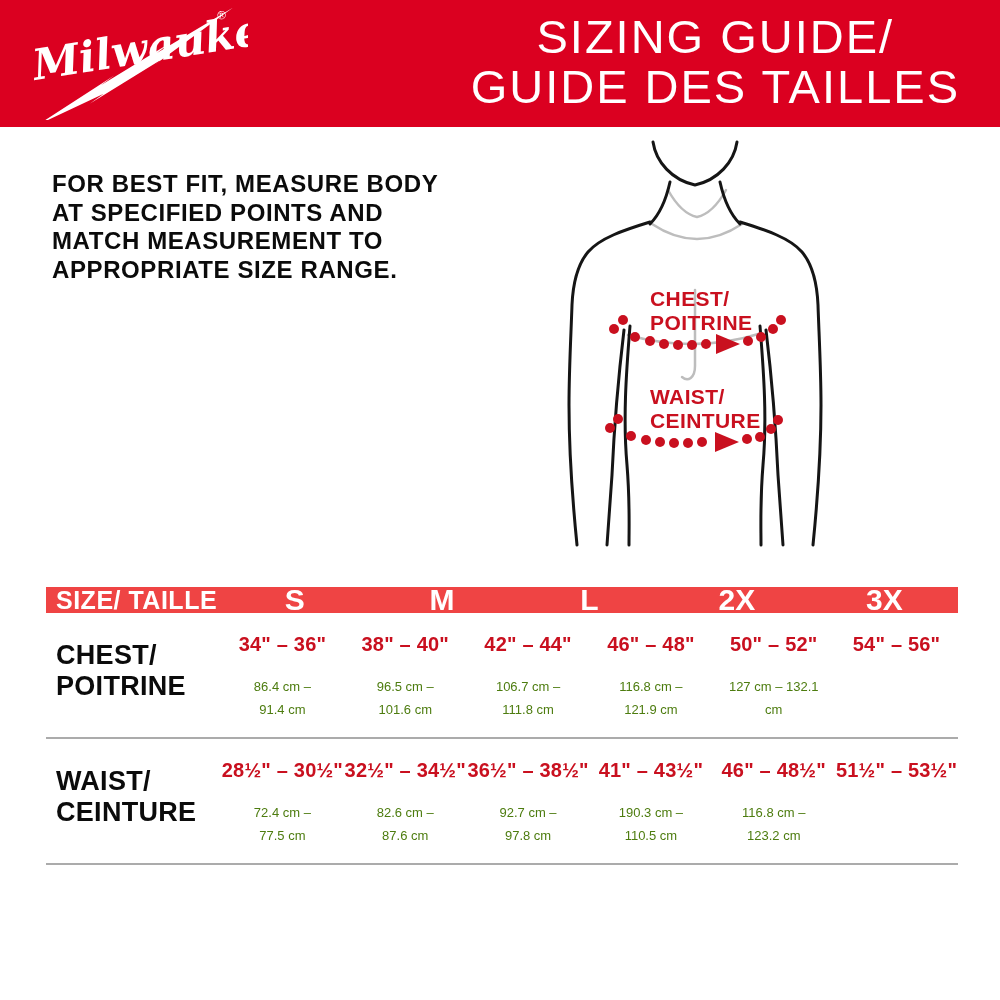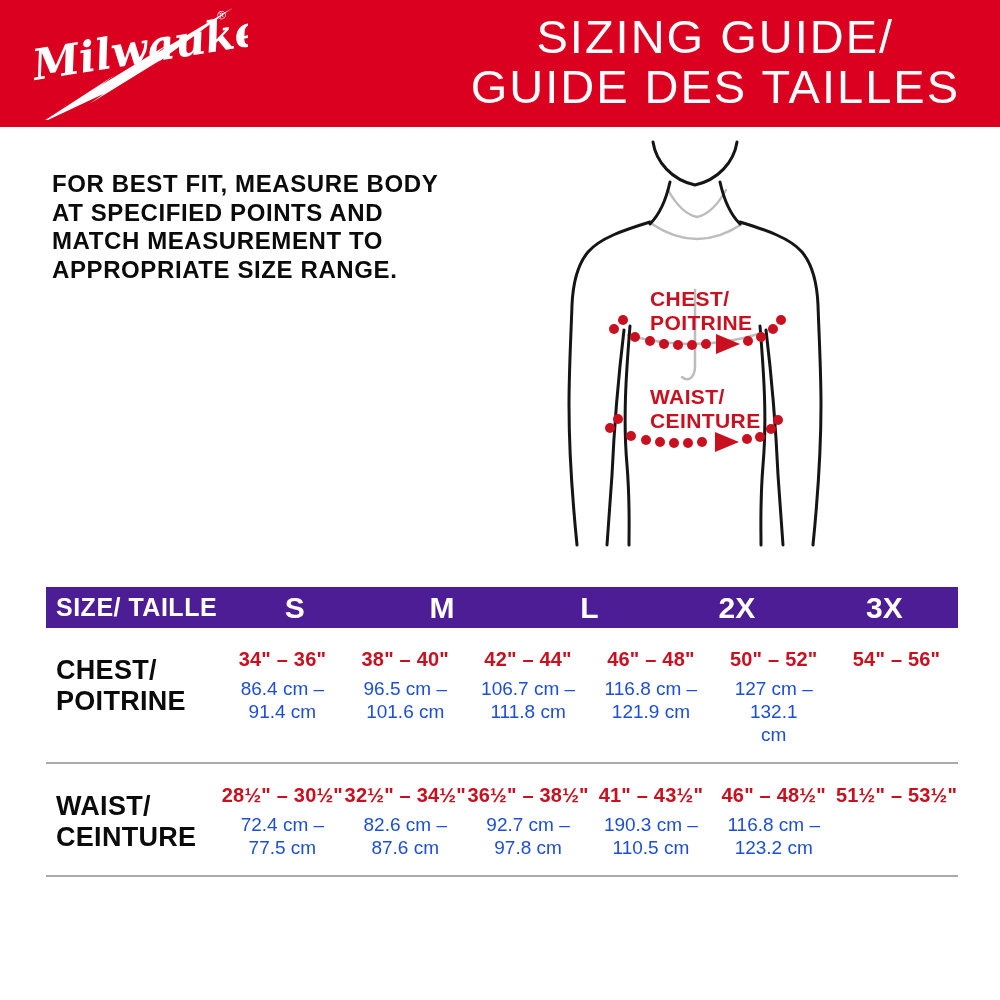--- a/index.html
+++ b/index.html
@@ -21,29 +21,29 @@
   
   .figure{position:absolute;left:540px;top:140px;width:420px;height:420px;}
   .figure svg{position:absolute;left:0;top:0;}
   .fig-label{position:absolute;color:#C9101F;font-weight:700;font-size:21px;
              line-height:24px;letter-spacing:.4px;white-space:pre-line;}
   .fig-label.chest{left:110px;top:147px;}
   .fig-label.waist{left:110px;top:245px;}
 
   
   .table{position:absolute;left:46px;top:587px;width:912px;}
-  .t-header{display:flex;align-items:center;background:#4c1d95;height:41px;color:#ffffff;}
+  .t-header{display:flex;align-items:center;background:#ef4444;height:26px;color:#ffffff;}
   .t-corner{width:165px;padding-left:10px;font-size:25px;font-weight:700;letter-spacing:.5px;}
   .t-size{flex:1;text-align:center;font-size:30px;font-weight:700;}
   .t-row{display:flex;align-items:flex-start;padding:20px 0 16px;border-bottom:2px solid #ABABAB;}
   .t-label{width:165px;padding-left:10px;margin-top:7px;font-size:27px;font-weight:700;
            line-height:31px;color:#0b0b0b;white-space:pre-line;letter-spacing:.3px;}
   .t-cell{flex:1;text-align:center;}
   .in-val{color:#C9101F;font-size:20px;font-weight:700;letter-spacing:.2px;}
-  .cm-val{margin-top:6px;font-size:19px;line-height:23px;color:#1d4ed8;white-space:pre-line;}
+  .cm-val{margin-top:19px;font-size:13px;line-height:23px;color:#4d7c0f;white-space:pre-line;}
 </style>
 </head>
 <body>
 
 <div class="page">
 
   <div class="header">
     <svg class="logo" viewBox="0 0 230 114">
       <g transform="rotate(-9 115 57)">
         <text x="8" y="58" font-size="44" font-weight="bold" font-style="italic" font-family="DejaVu Serif, serif" fill="#ffffff">Milwaukee</text>

